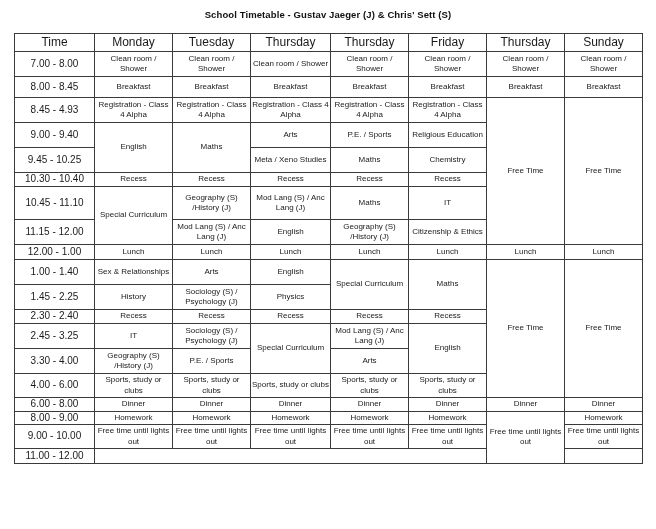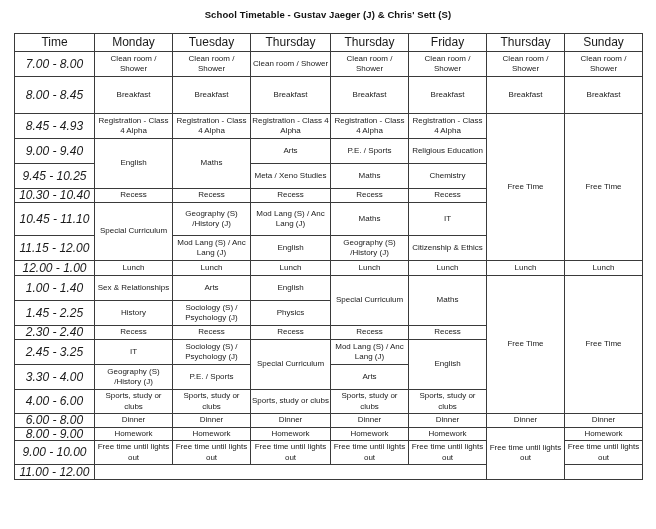--- a/index.html
+++ b/index.html
@@ -51,22 +51,21 @@
     overflow: hidden;
   }
   table.timetable thead th {
     font-weight: normal;
     height: 15px;
     font-size: 12px;
     margin-top: 24px;
   }
   td.time-cell {
     font-weight: normal;
-    font-size: 12px;
-    font-style: italic;
+    font-size: 10px;
   }
   td.empty-cell {
     border: none;
   }
   
   col.c-time  { width: 80px; }
   col.c-day   { width: 78px; }
   col.c-wed   { width: 80px; }
   col.c-thu   { width: 78px; }
   col.c-fri   { width: 78px; }
@@ -110,21 +109,21 @@
           <td class="time-cell">7.00 - 8.00</td>
           <td>Clean room / Shower</td>
           <td>Clean room / Shower</td>
           <td>Clean room / Shower</td>
           <td>Clean room / Shower</td>
           <td>Clean room / Shower</td>
           <td>Clean room / Shower</td>
           <td>Clean room / Shower</td>
         </tr>
 
-        <tr style="height:37px">
+        <tr style="height:21px">
           <td class="time-cell">8.00 - 8.45</td>
           <td>Breakfast</td>
           <td>Breakfast</td>
           <td>Breakfast</td>
           <td>Breakfast</td>
           <td>Breakfast</td>
           <td>Breakfast</td>
           <td>Breakfast</td>
         </tr>
 

